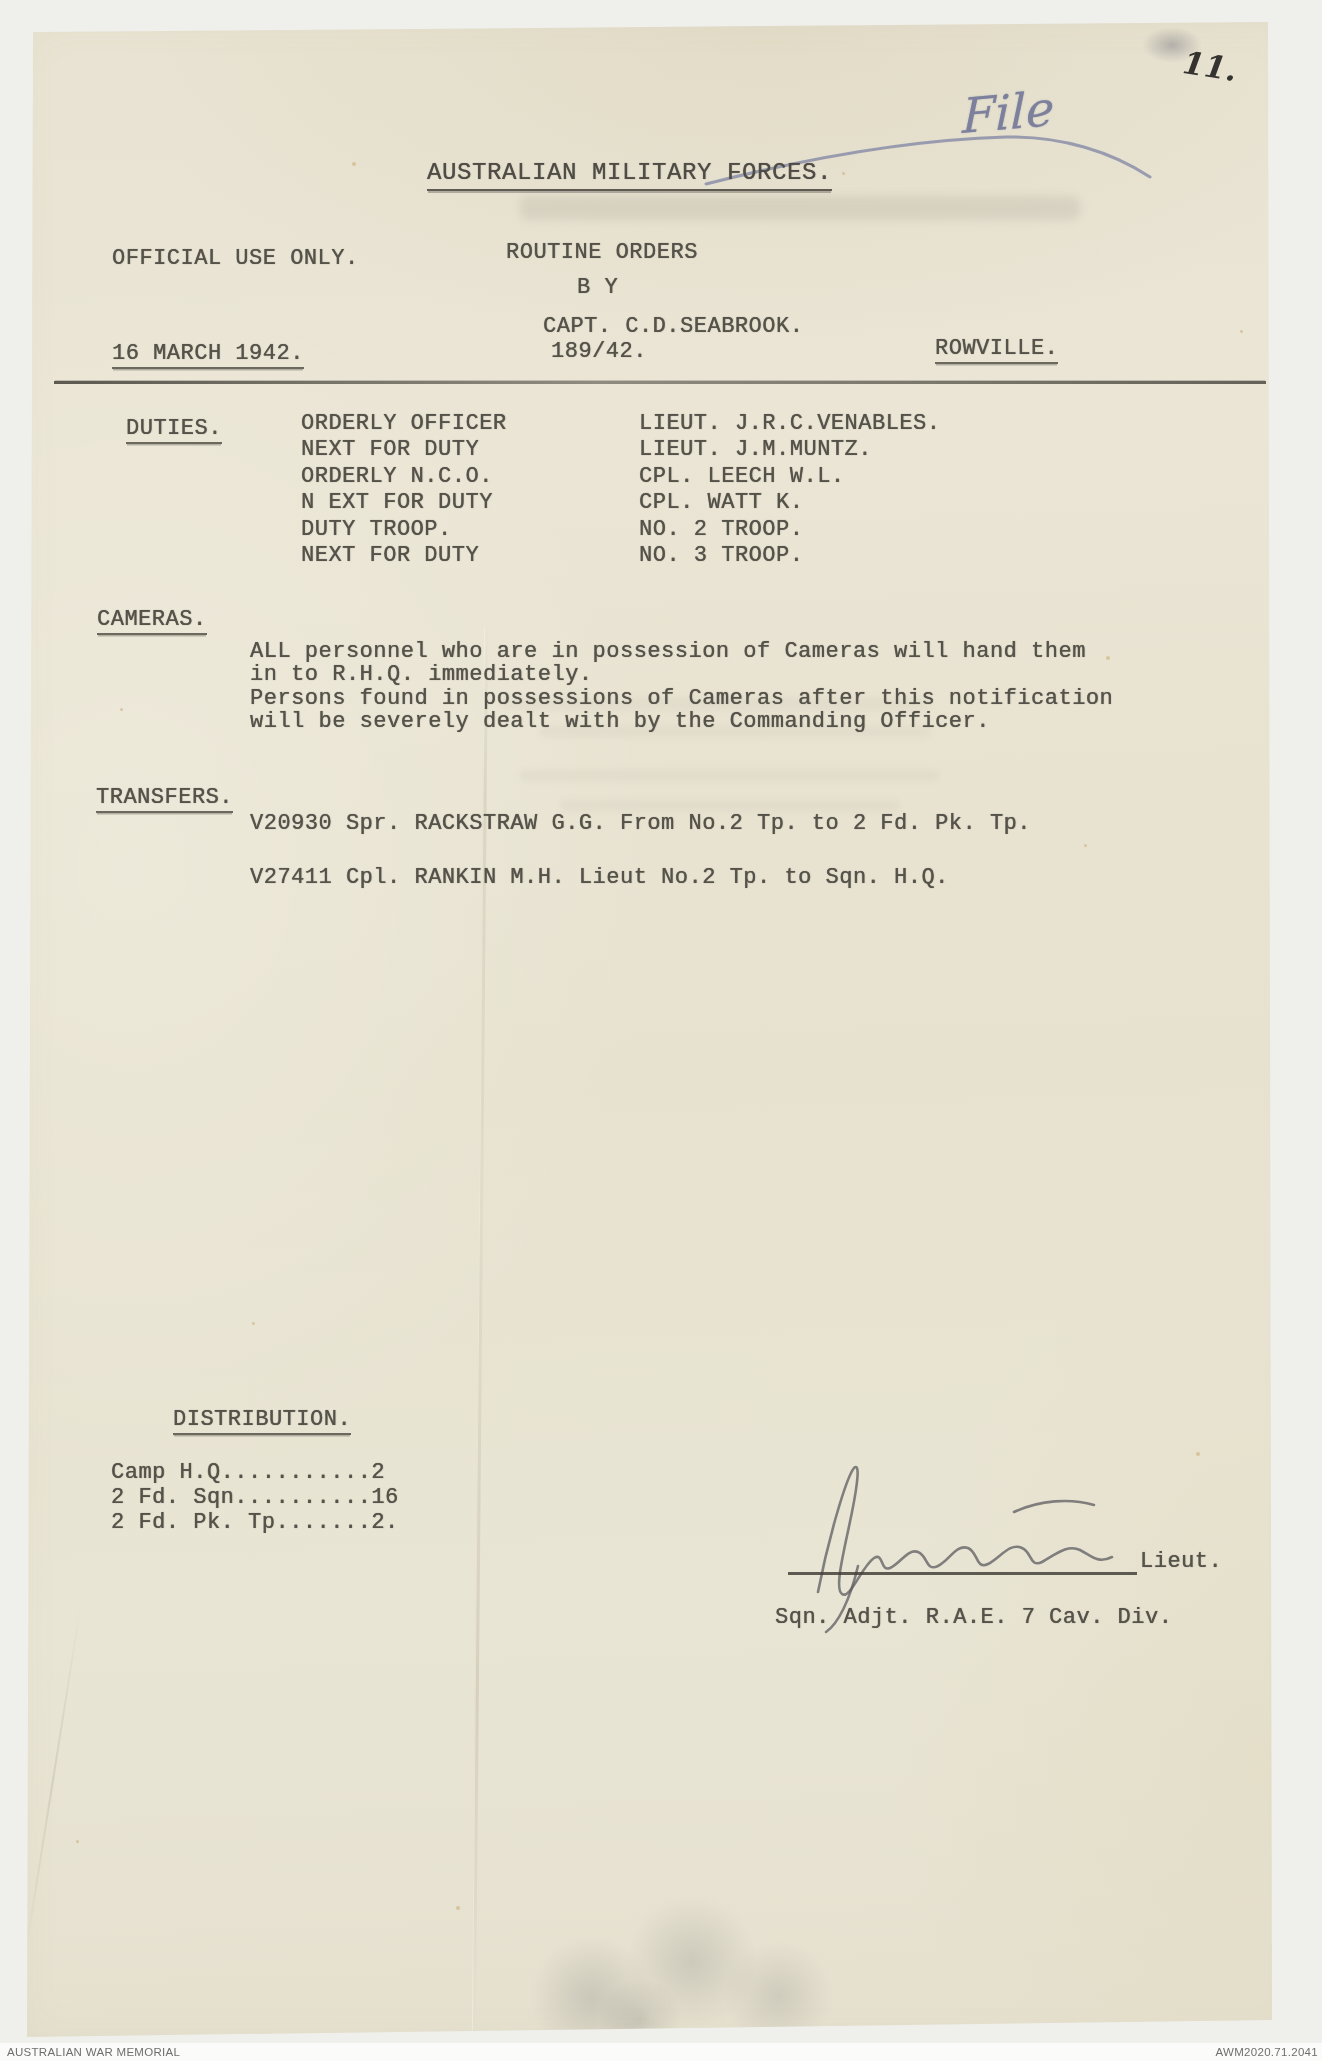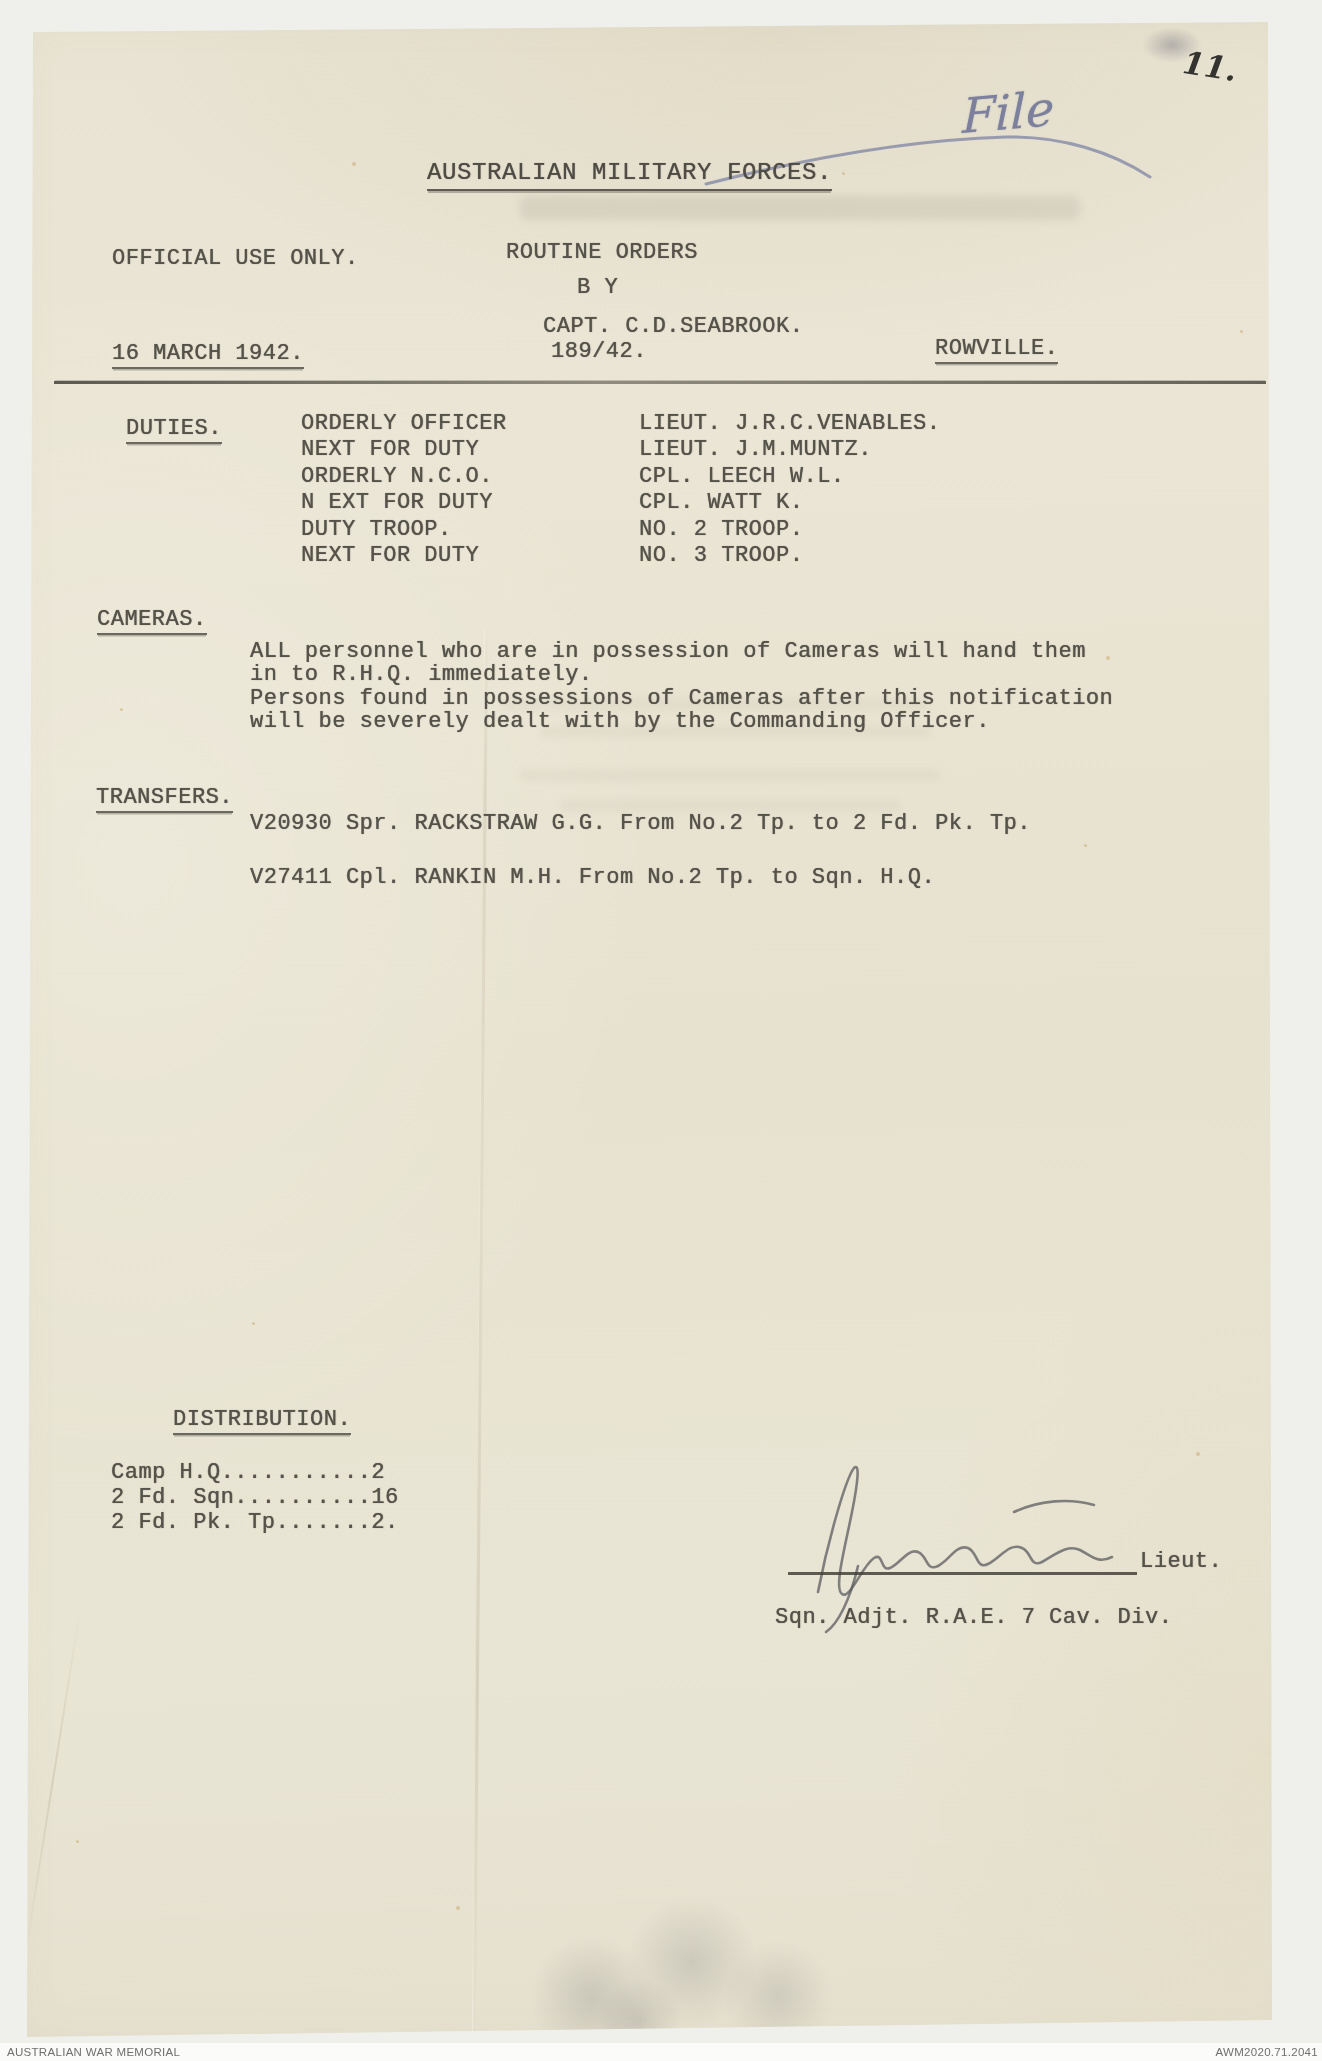--- a/index.html
+++ b/index.html
@@ -107,21 +107,21 @@
   <div class="tw" style="left:639px;top:544px;">NO. 3 TROOP.</div>
 
   <div class="tw hd" style="left:97px;top:608px;">CAMERAS.</div>
   <div class="tw" style="left:250px;top:640px;">ALL personnel who are in possession of Cameras will hand them</div>
   <div class="tw" style="left:250px;top:663px;">in to R.H.Q. immediately.</div>
   <div class="tw" style="left:250px;top:710px;">will be severely dealt with by the Commanding Officer.</div>
   <div class="tw" style="left:250px;top:687px;">Persons found in possessions of Cameras after this notification</div>
 
   <div class="tw hd" style="left:96px;top:786px;">TRANSFERS.</div>
   <div class="tw" style="left:250px;top:812px;">V20930 Spr. RACKSTRAW G.G. From No.2 Tp. to 2 Fd. Pk. Tp.</div>
-  <div class="tw" style="left:250px;top:866px;">V27411 Cpl. RANKIN M.H. From No.2 Tp. to Sqn. H.Q.</div>
+  <div class="tw" style="left:250px;top:866px;">V27411 Cpl. RANKIN M.H. Lieut No.2 Tp. to Sqn. H.Q.</div>
 
   <div class="tw hd" style="left:173px;top:1408px;">DISTRIBUTION.</div>
   <div class="tw" style="left:111px;top:1461px;">Camp H.Q...........2</div>
   <div class="tw" style="left:111px;top:1486px;">2 Fd. Sqn..........16</div>
   <div class="tw" style="left:111px;top:1511px;">2 Fd. Pk. Tp.......2.</div>
 
   <svg class="strokes" viewBox="0 0 1322 2061">
     <g fill="none" stroke="rgba(92,92,96,0.75)" stroke-width="2.6" stroke-linecap="round">
       <path d="M 818 1592 C 828 1540 846 1478 854 1468 C 860 1462 858 1482 852 1512 C 844 1552 834 1588 842 1594 C 850 1600 862 1566 874 1558 C 884 1552 880 1572 890 1568 C 900 1564 908 1548 918 1552 C 928 1556 926 1572 938 1566 C 950 1560 956 1544 968 1548 C 978 1552 976 1570 988 1564 C 1000 1558 1010 1542 1022 1548 C 1032 1552 1030 1568 1042 1562 C 1056 1554 1068 1544 1080 1550 C 1092 1556 1098 1564 1112 1557"></path>
       <path d="M 858 1566 C 850 1600 838 1624 826 1632"></path>

